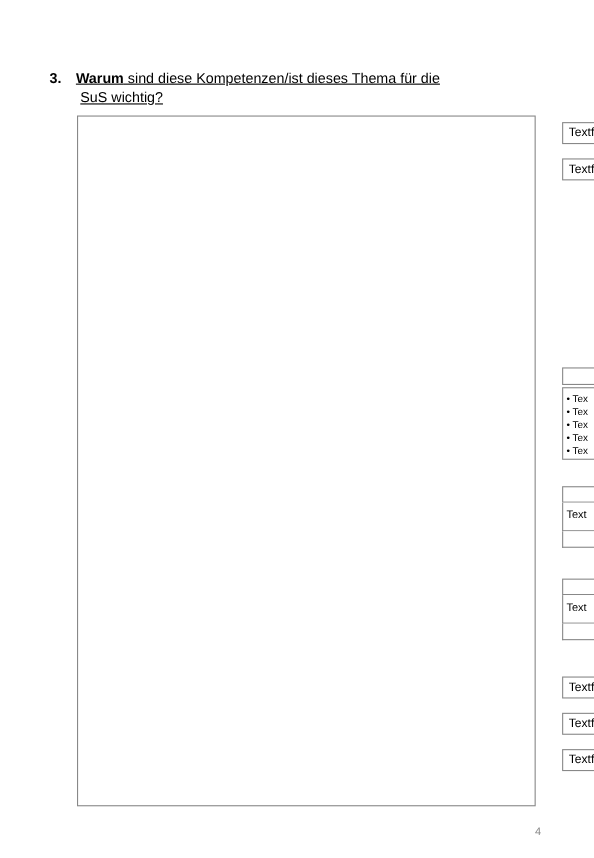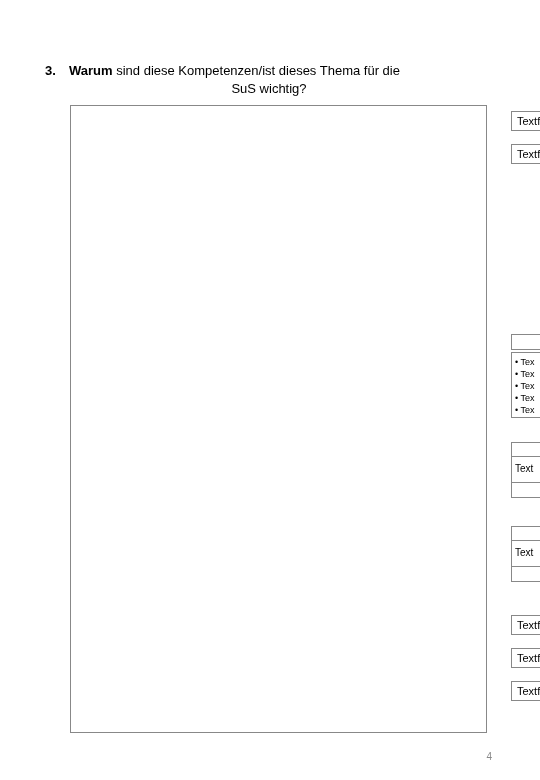--- a/index.html
+++ b/index.html
@@ -16,32 +16,32 @@
       overflow: hidden;
     }
     .question-header {
       position: absolute;
       top: 62px;
       left: 45px;
       right: 75px;
       font-size: 13px;
       line-height: 1.35;
       color: #000;
+      text-decoration: underline;
     }
     .question-number {
       font-weight: bold;
       display: inline-block;
       width: 24px;
     }
     .question-bold {
       font-weight: bold;
     }
     .question-line2 {
       padding-left: 28px;
-      text-align: center;
     }
     .main-textarea {
       position: absolute;
       top: 105px;
       left: 70px;
       width: 417px;
       height: 628px;
       border: 1px solid #888;
       background: #fff;
     }

